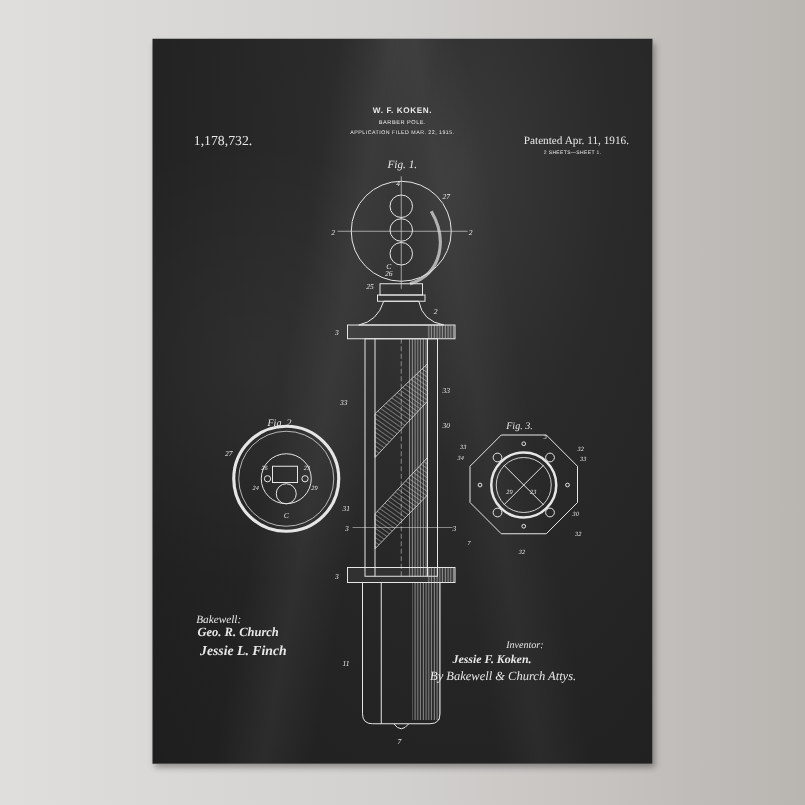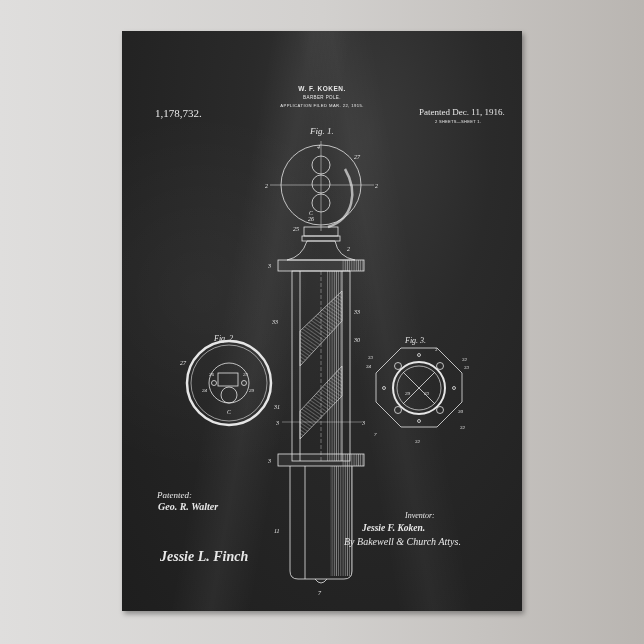--- a/index.html
+++ b/index.html
@@ -25,36 +25,36 @@
   .chalk { color:#e8e8e8; position:absolute; white-space:nowrap; }
   .hdr-name { left:0; right:0; top:54px; text-align:center; font-family:"Liberation Sans",sans-serif; font-size:6.5px; font-weight:bold; letter-spacing:0.5px; }
   .hdr-title { left:0; right:0; top:64px; text-align:center; font-family:"Liberation Sans",sans-serif; font-size:4.5px; letter-spacing:0.4px; }
   .hdr-filed { left:0; right:0; top:72px; text-align:center; font-family:"Liberation Sans",sans-serif; font-size:4.2px; letter-spacing:0.4px; }
   .hdr-number { left:9px; top:76px; font-size:11px;margin-left:24px; }
   .hdr-patented { left:297px; top:76px; font-size:9px; }
   .hdr-sheets { left:313px; top:88px; font-family:"Liberation Sans",sans-serif; font-size:4px; letter-spacing:0.3px; }
   .sig { font-family:"Liberation Serif",serif; font-style:italic; }
   .witnesses-label { left:35px; top:459px; font-size:9px; }
   .witness-1 { left:36px; top:470px; font-size:10px; font-weight:bold; }
-  .witness-2 { left:38px; top:484px; font-size:14px; font-weight:bold;margin-top:34px; }
+  .witness-2 { left:38px; top:484px; font-size:11px; font-weight:bold; }
   .inventor-label { left:283px; top:480px; font-size:8px; }
   .inventor-name { left:240px; top:492px; font-size:9.5px; font-weight:bold; }
   .attorney { left:222px; top:505px; font-size:10px; font-weight:normal; }
   svg.drawing { position:absolute; left:0; top:0; }
 </style>
 </head>
 <body>
 
 <div class="poster">
 
   <div class="chalk hdr-name">W. F. KOKEN.</div>
   <div class="chalk hdr-title">BARBER POLE.</div>
   <div class="chalk hdr-filed">APPLICATION FILED MAR. 22, 1915.</div>
   <div class="chalk hdr-number">1,178,732.</div>
-  <div class="chalk hdr-patented">Patented Dec. 11, 1916.</div>
+  <div class="chalk hdr-patented">Patented Apr. 11, 1916.</div>
   <div class="chalk hdr-sheets">2 SHEETS—SHEET 1.</div>
 
   <svg class="drawing" width="400" height="580" viewBox="0 0 400 580" fill="none" stroke="#e6e6e6" stroke-width="0.8" font-family="Liberation Serif, serif" font-style="italic">
     <defs>
       <pattern id="hatch" width="3" height="3" patternUnits="userSpaceOnUse" patternTransform="rotate(-55)">
         <line x1="0" y1="0" x2="0" y2="3" stroke="#e6e6e6" stroke-width="0.6"></line>
       </pattern>
       <pattern id="vlines" width="2.2" height="4" patternUnits="userSpaceOnUse">
         <line x1="1" y1="0" x2="1" y2="4" stroke="#dcdcdc" stroke-width="0.5"></line>
       </pattern>
@@ -162,19 +162,19 @@
       <text x="244" y="337" fill="#e6e6e6" stroke="none" font-size="5">34</text>
       <text x="283" y="364" fill="#e6e6e6" stroke="none" font-size="5">29</text>
       <text x="302" y="364" fill="#e6e6e6" stroke="none" font-size="5">23</text>
       <text x="336" y="382" fill="#e6e6e6" stroke="none" font-size="5">30</text>
       <text x="252" y="405" fill="#e6e6e6" stroke="none" font-size="5">7</text>
       <text x="338" y="398" fill="#e6e6e6" stroke="none" font-size="5">32</text>
       <text x="293" y="412" fill="#e6e6e6" stroke="none" font-size="5">32</text>
     </g>
   </svg>
 
-  <div class="chalk sig witnesses-label">Patented:</div>
-  <div class="chalk sig witness-1">Geo. R. Walter</div>
+  <div class="chalk sig witnesses-label">Bakewell:</div>
+  <div class="chalk sig witness-1">Geo. R. Church</div>
   <div class="chalk sig witness-2">Jessie L. Finch</div>
   <div class="chalk sig inventor-label">Inventor:</div>
   <div class="chalk sig inventor-name">Jessie F. Koken.</div>
   <div class="chalk sig attorney">By Bakewell &amp; Church Attys.</div>
 </div>
 
 </body></html>

